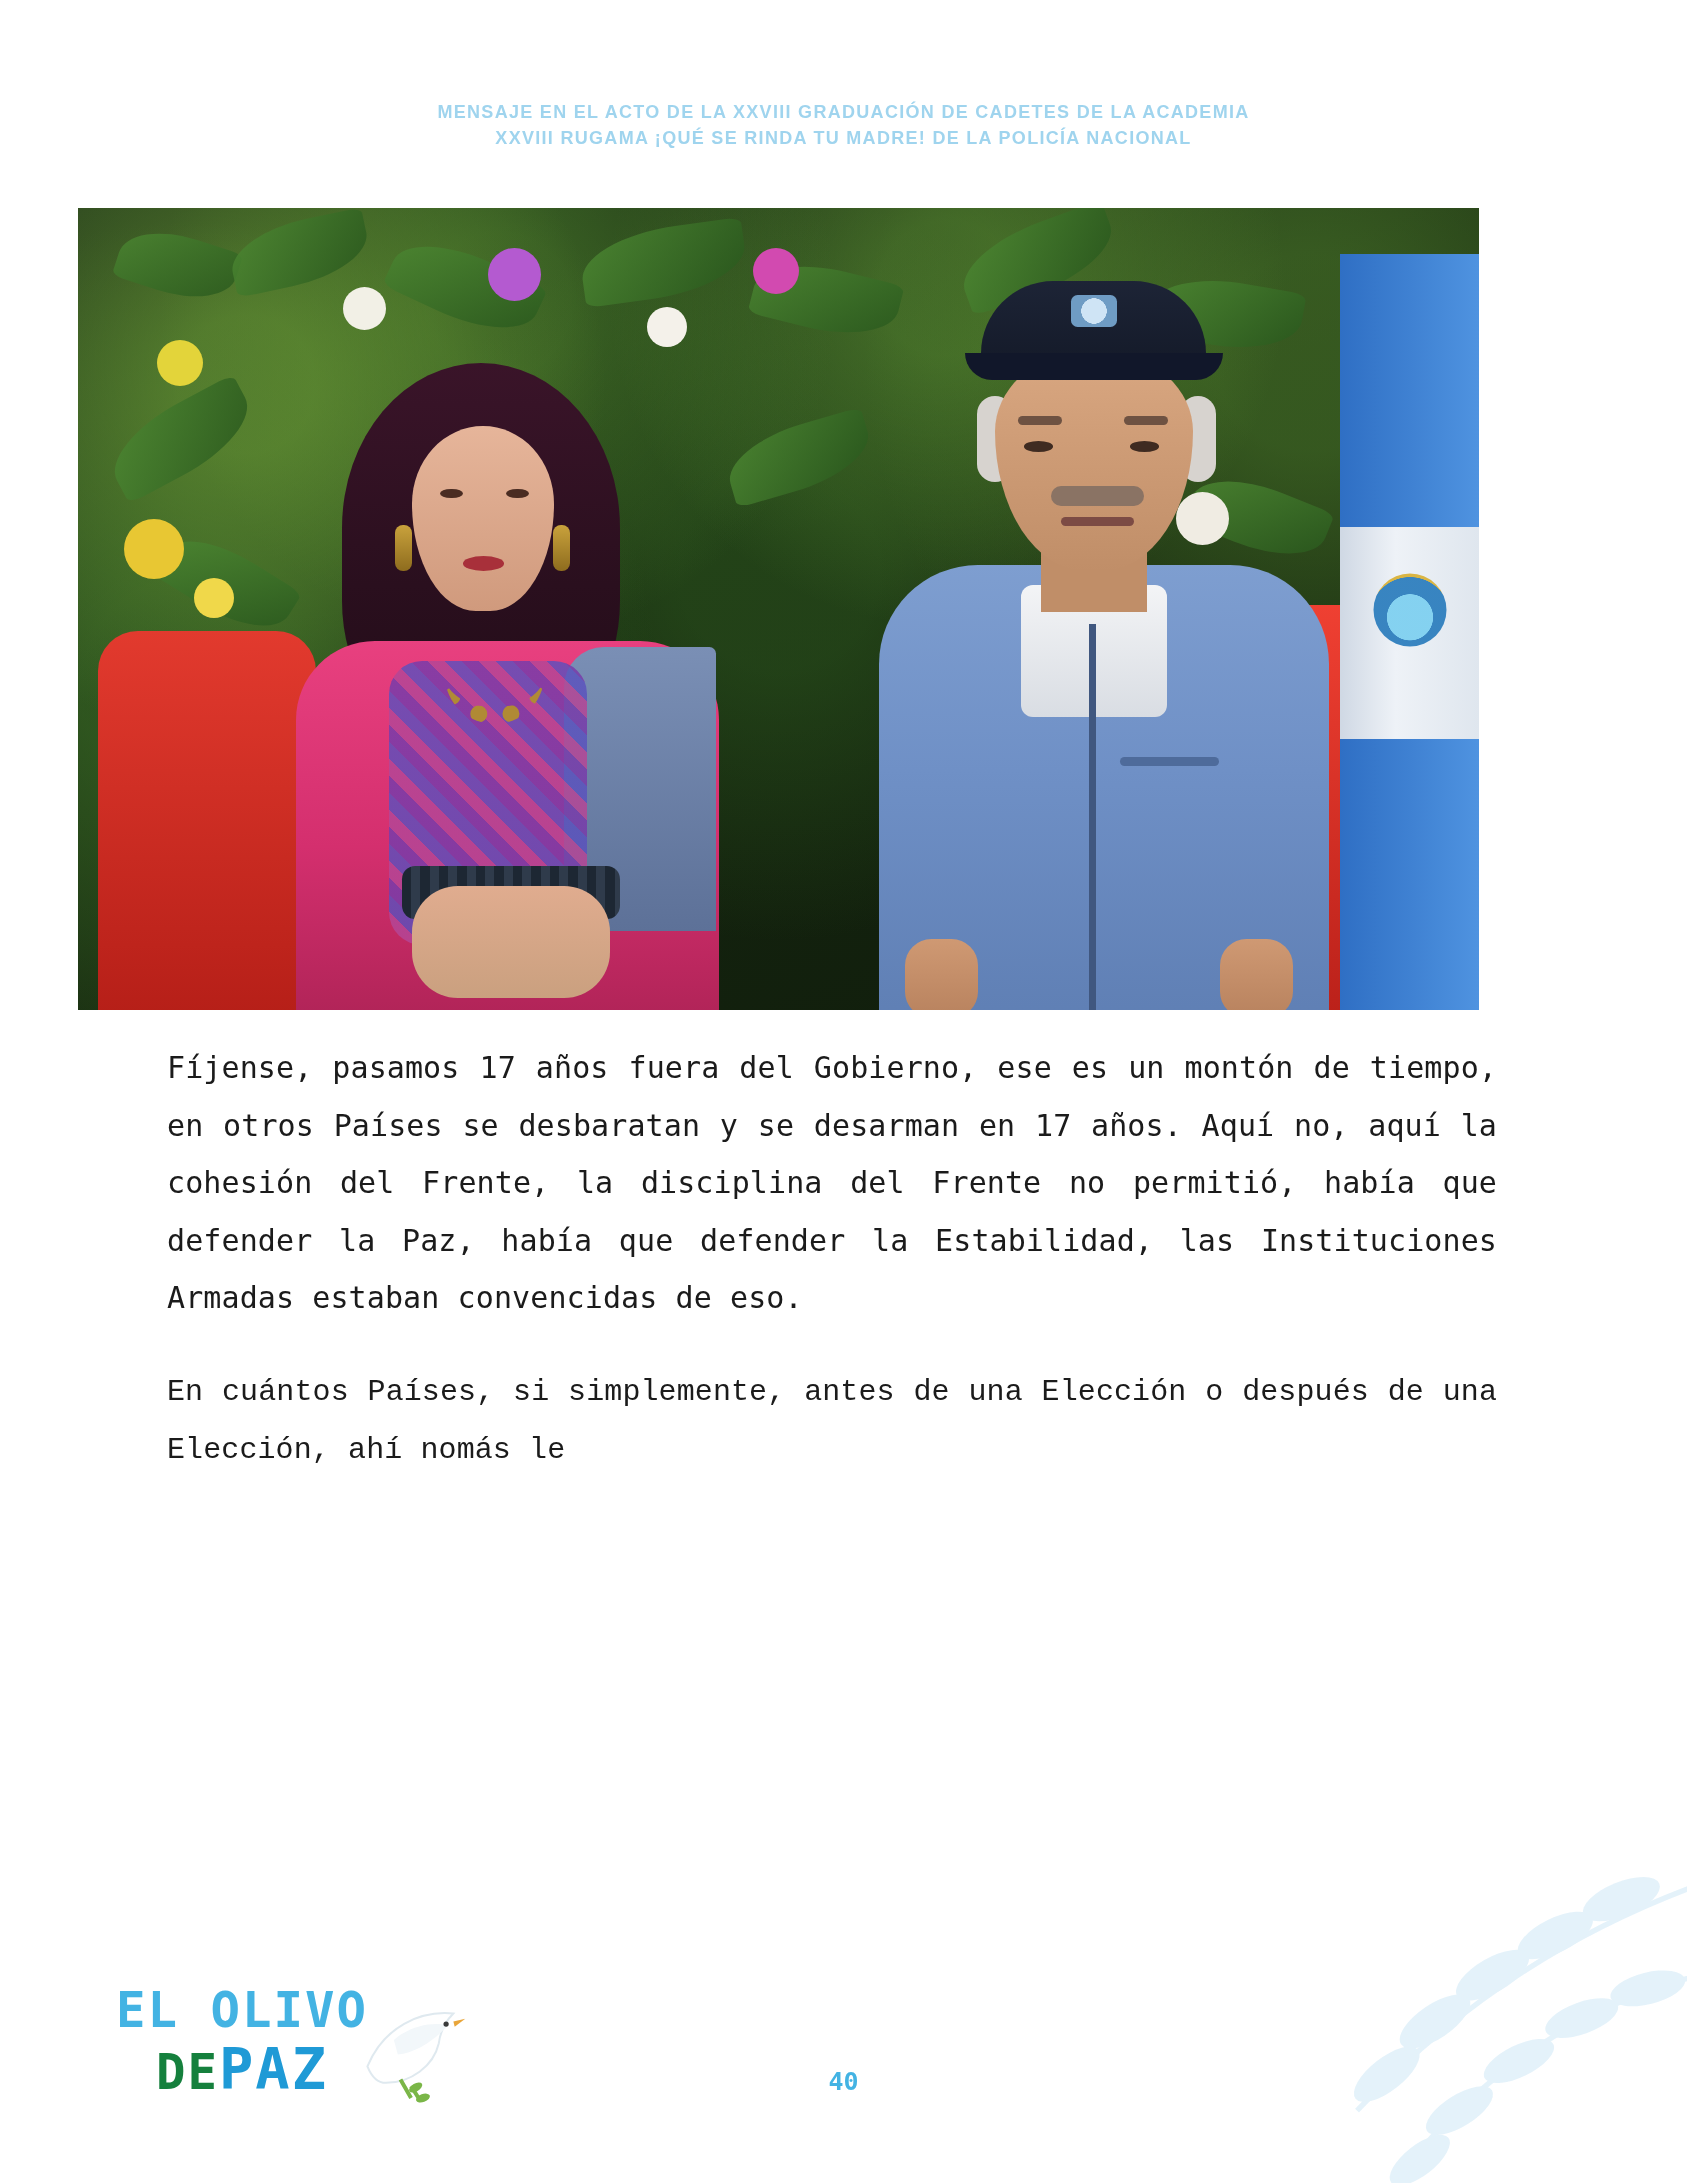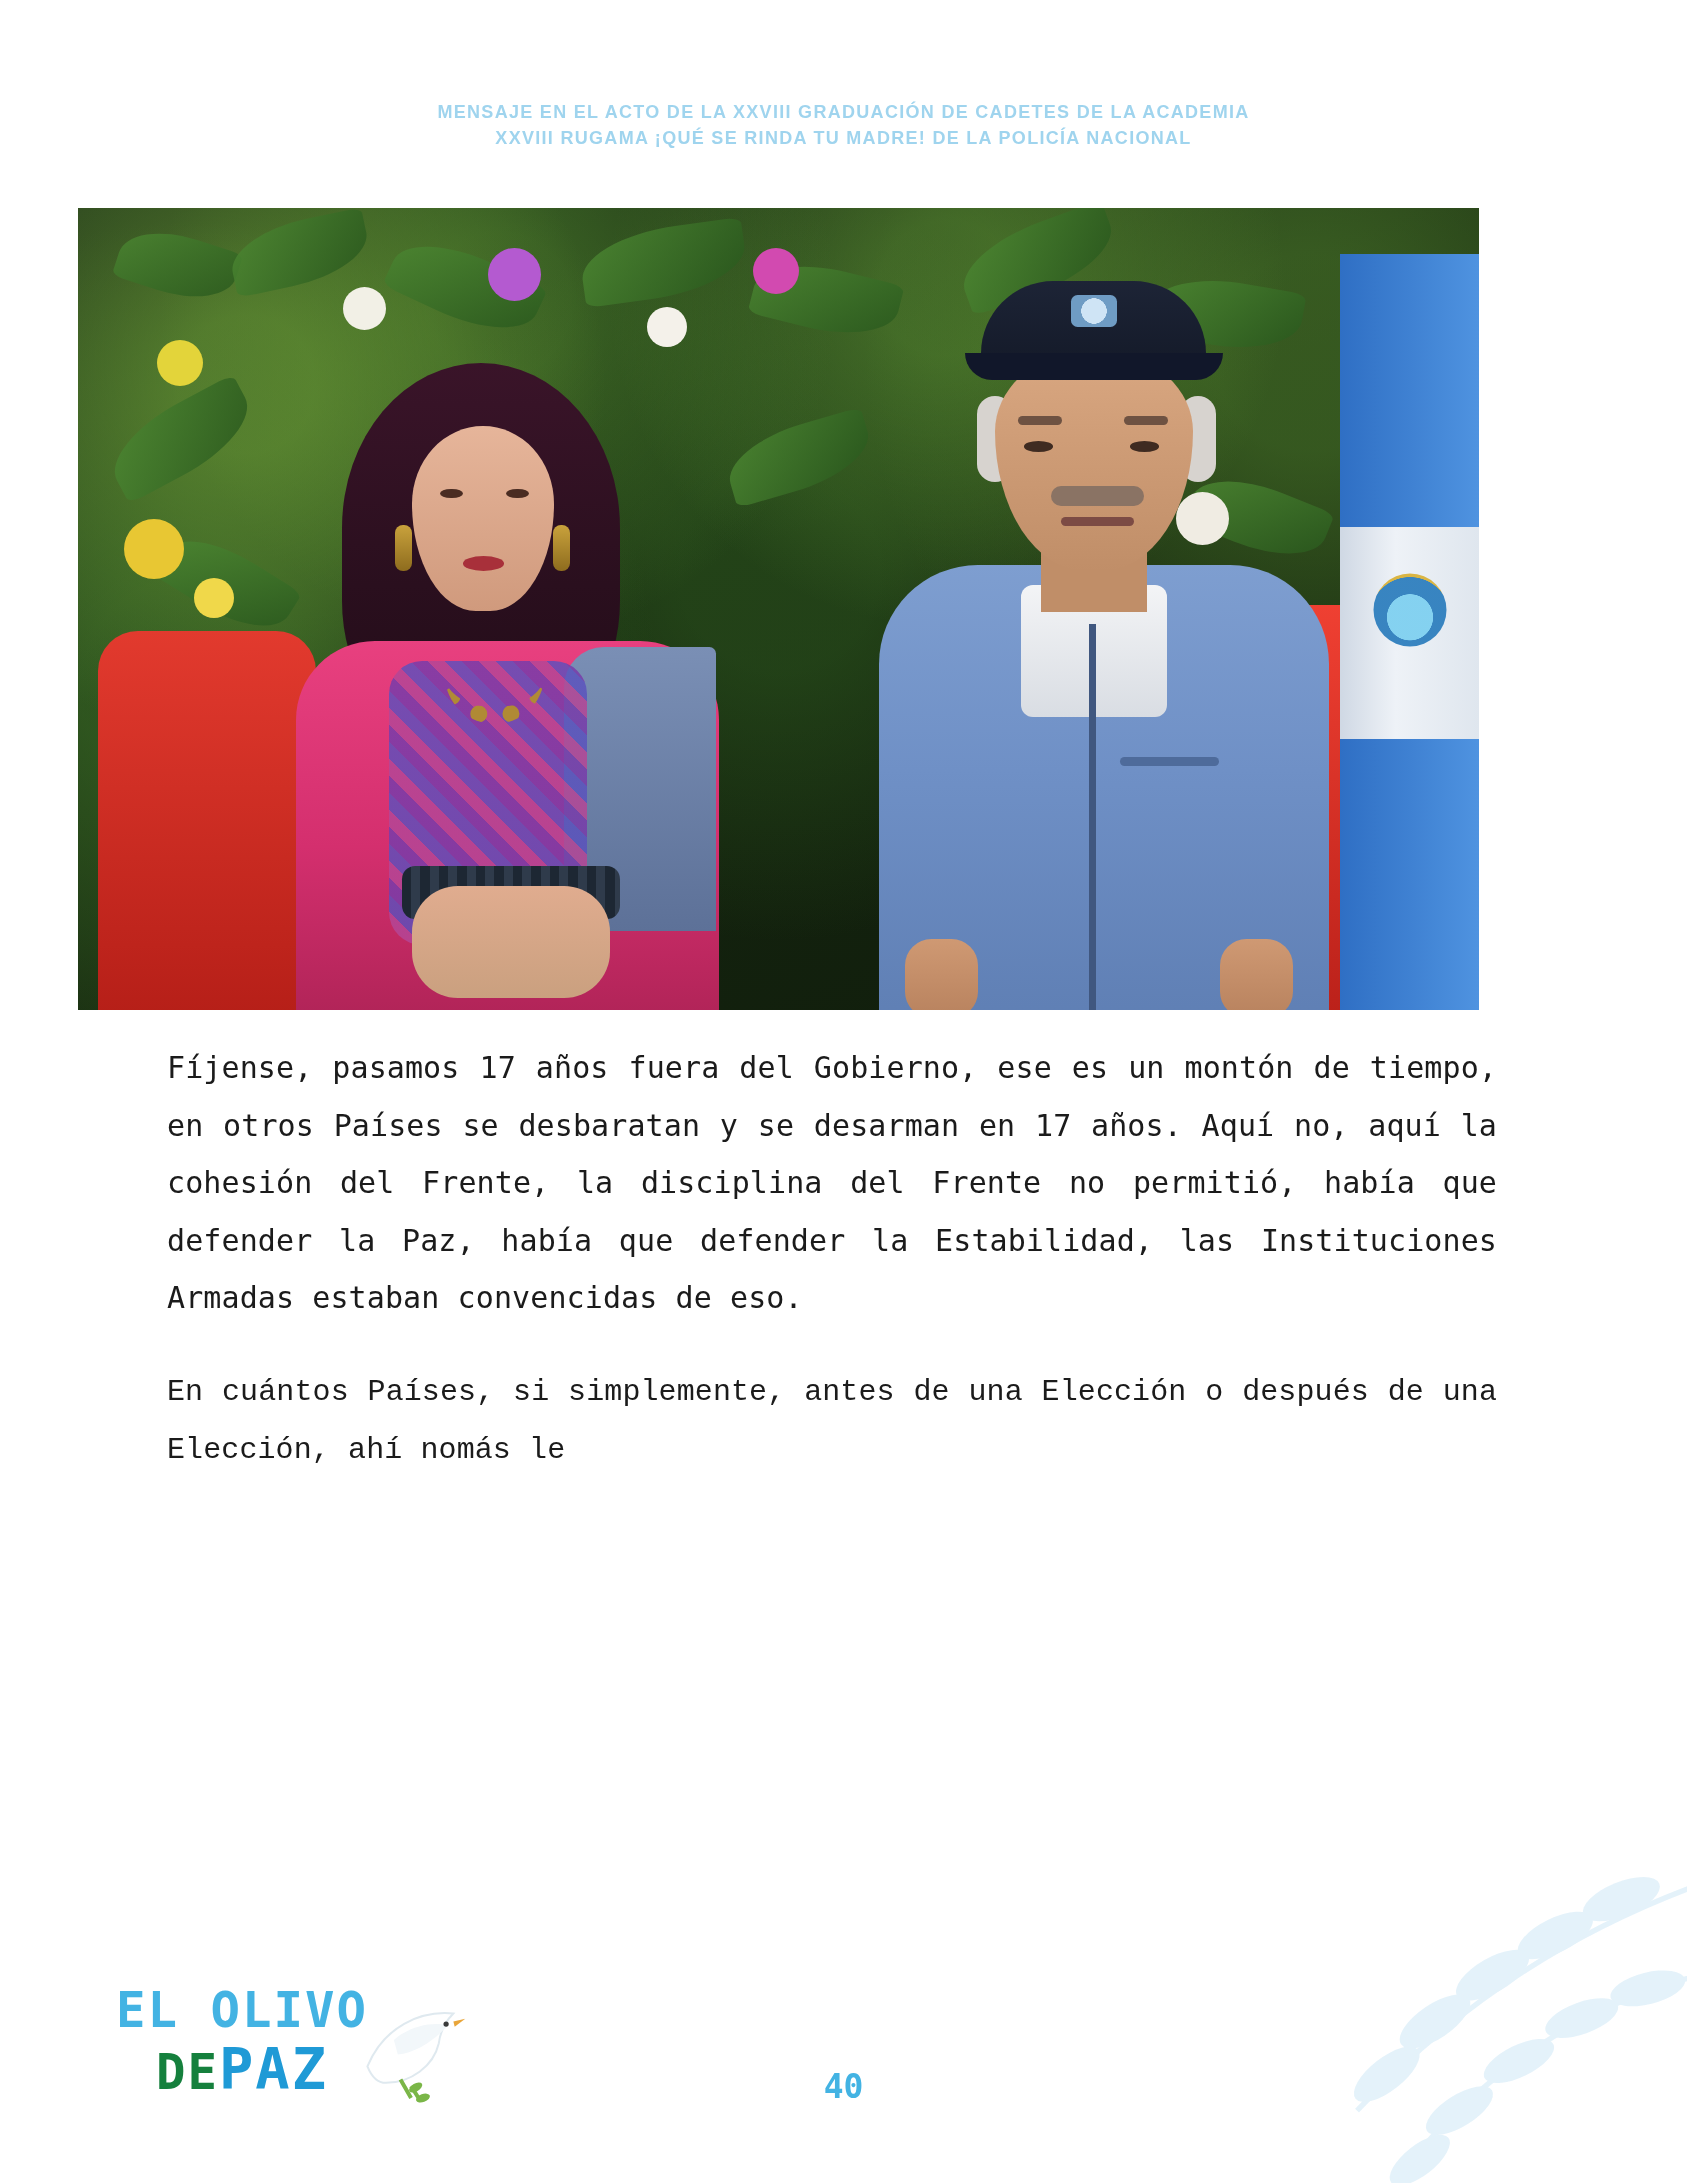--- a/index.html
+++ b/index.html
@@ -259,21 +259,21 @@
     height: 119px;
   }
 
   .page-number {
     position: absolute;
     left: 0; top: 2067px;
     width: 1687px;
     text-align: center;
     color: #43b3e3;
     font-family: "DejaVu Sans Mono", monospace;
-    font-size: 33px;
+    font-size: 25px;
     font-weight: bold;
   }
 
   .olive-decor {
     position: absolute;
     right: -26.5px;
     bottom: -40px;
     width: 595px;
     height: 423px;
     pointer-events: none;

